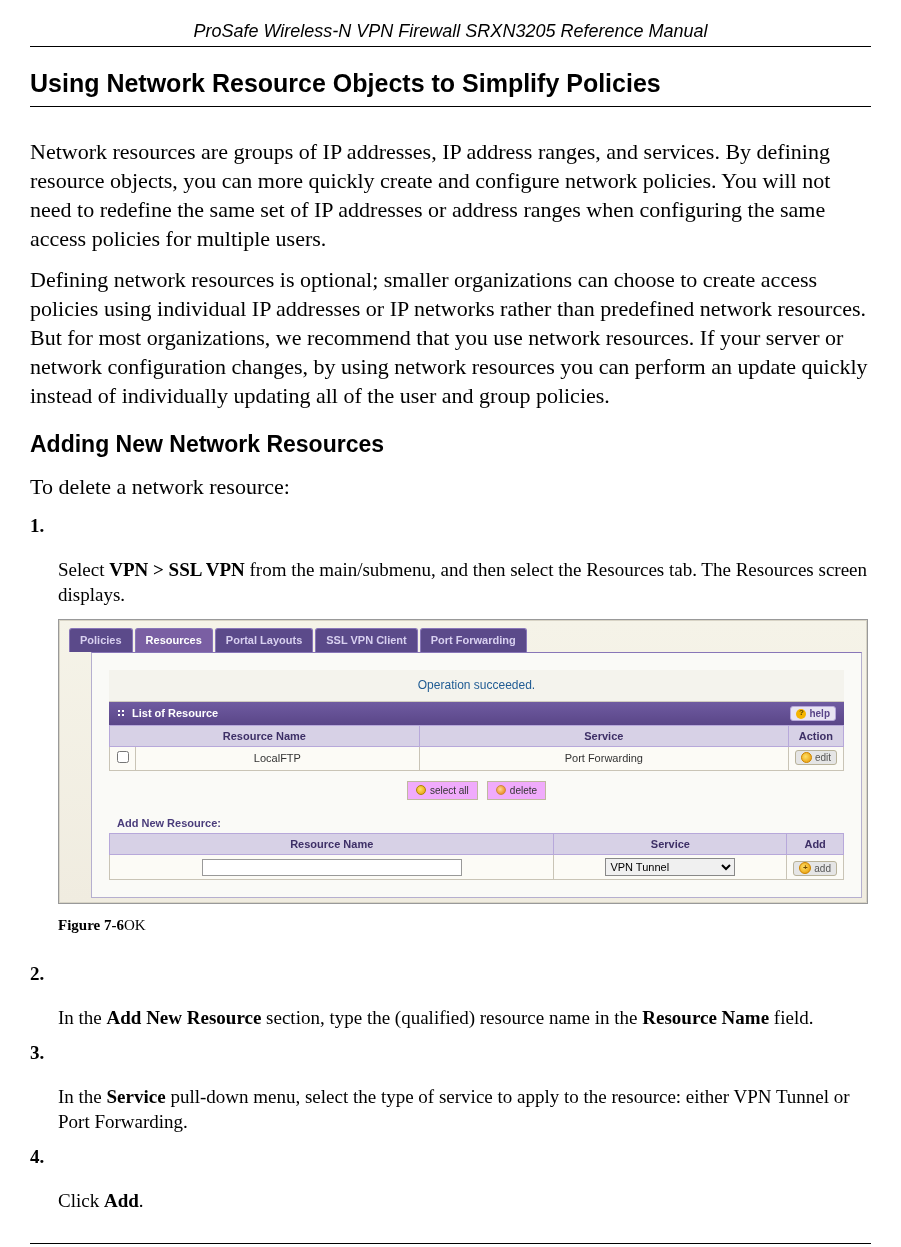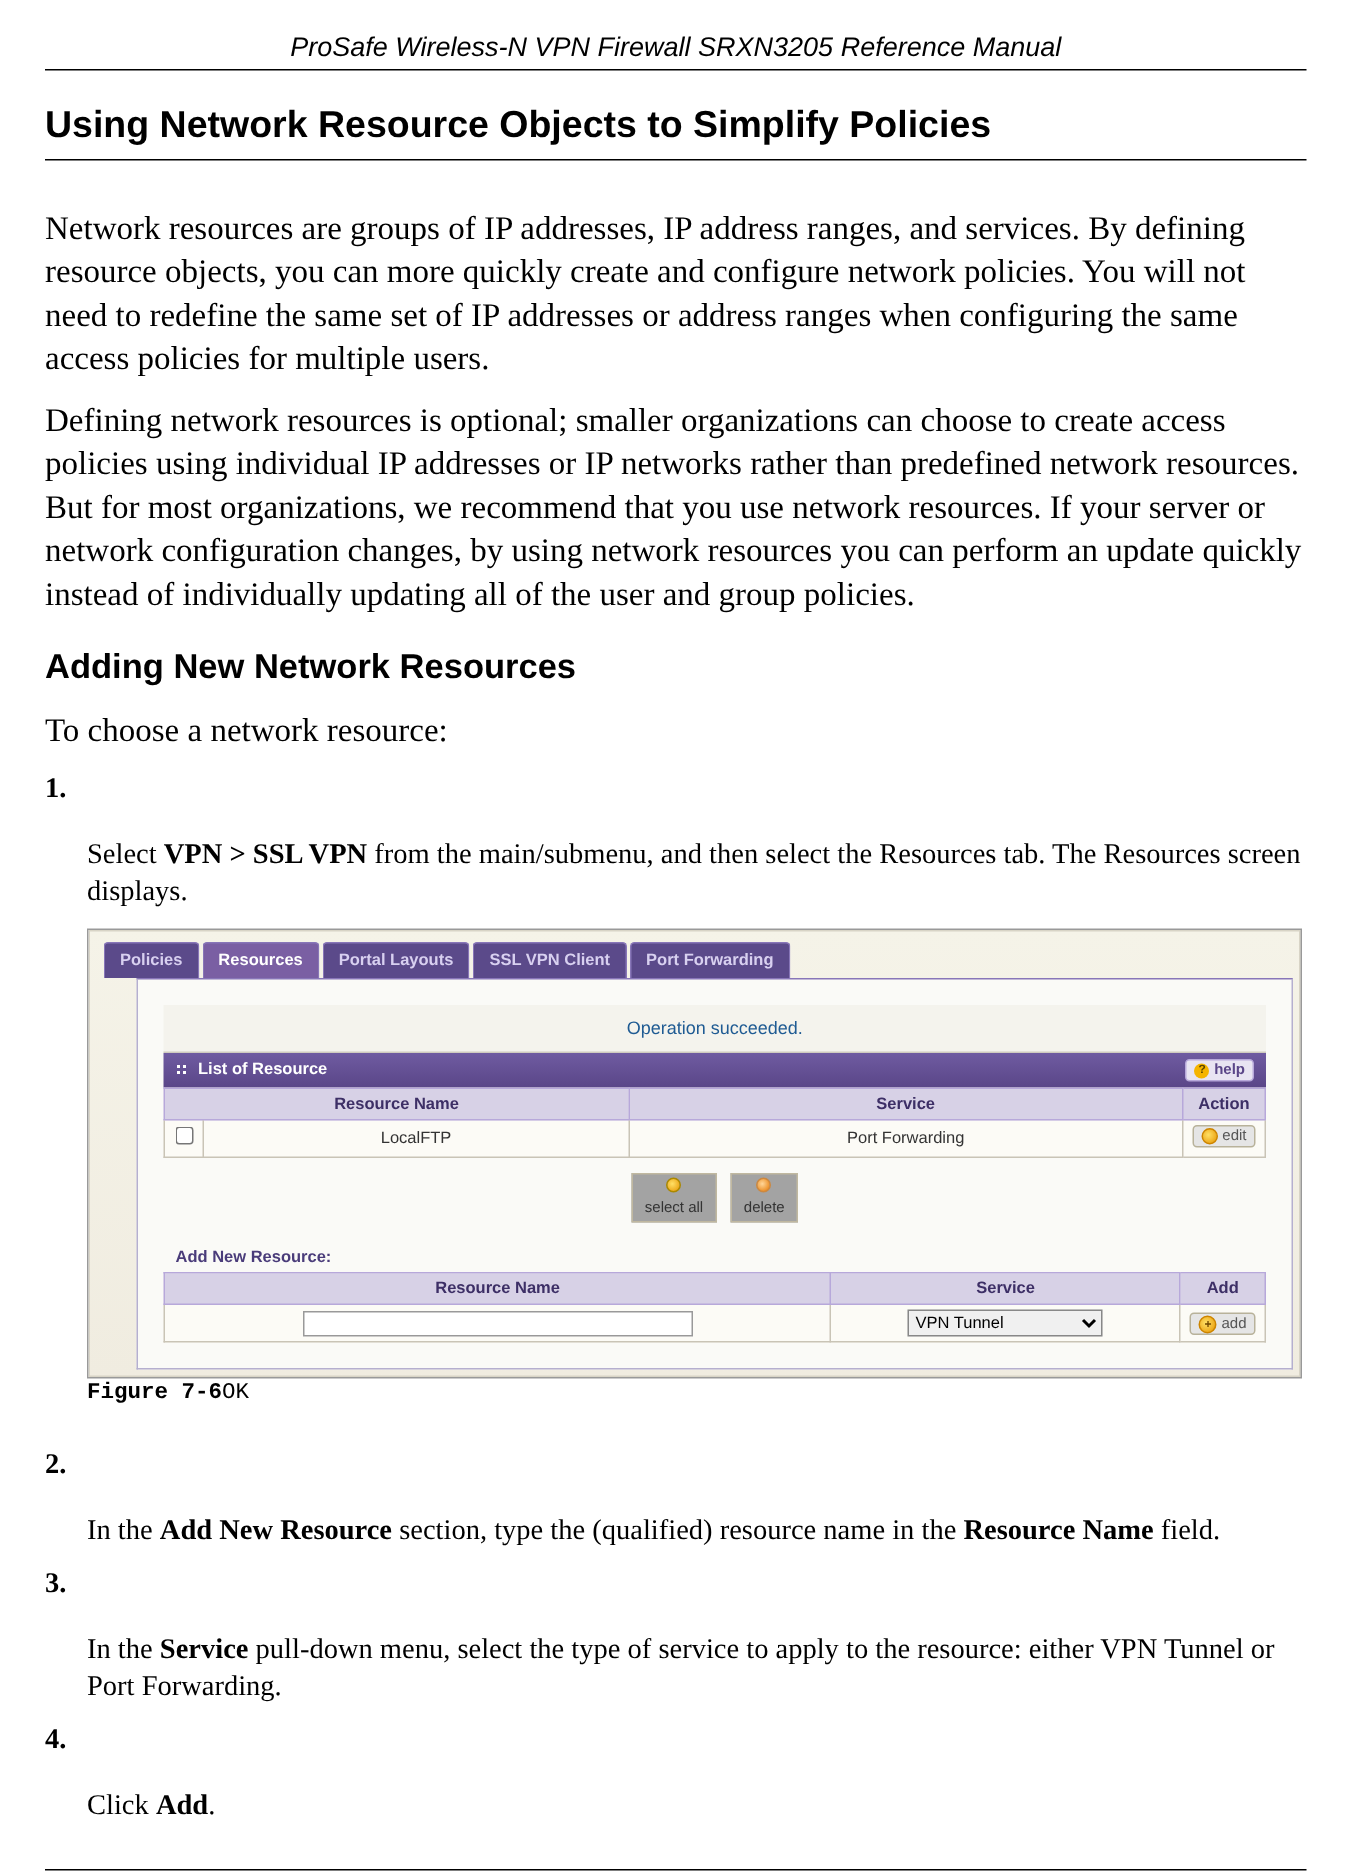--- a/index.html
+++ b/index.html
@@ -54,24 +54,24 @@
       font-weight: bold;
       min-width: 28px;
       flex-shrink: 0;
     }
     .step-body { flex: 1; margin-top: 44px; }
     .bold { font-weight: bold; }
     .figure-wrap {
       margin: 10px 0 25px 28px;
     }
     .figure-caption {
-      font-family: Liberation Mono, monospace;
+      font-family: Liberation Serif, serif;
       font-weight: bold;
       font-size: 15px;
-      margin-top: 0;
+      margin-top: 12px;
     }
     .figure-caption .ok { font-weight: normal; }
     
     .ui-screenshot {
       width: 810px;
       background: linear-gradient(#f5f3e8,#f0ece0);
       border: 1px solid #999;
       font-family: Tahoma, Arial, sans-serif;
       font-size: 11px;
       color: #333;
@@ -211,26 +211,25 @@
     }
     .btn-row {
       padding: 10px;
       text-align: center;
     }
     .mini-btn {
       display: inline-flex;
       align-items: center;
       gap: 4px;
       border: 1px solid #c0b8a0;
-      background: #a3a3a3;
+      background: #f0abfc;
       padding: 2px 8px;
       font-size: 10px;
       margin: 0 3px;
       cursor: pointer;
-      flex-direction: column;
     }
     .mini-btn .circ {
       width: 10px; height: 10px;
       border-radius: 50%;
       border: 1px solid #aa8800;
       background: radial-gradient(circle at 40% 40%, #ffe066, #e69500);
       display: inline-block;
     }
     .mini-btn .circ.del {
       border-color: #cc8840;
@@ -287,21 +286,21 @@
 
 <div class="header-title">ProSafe Wireless-N VPN Firewall SRXN3205 Reference Manual</div>
 
 <h1 class="section-heading">Using Network Resource Objects to Simplify Policies</h1>
 
 <p class="body-text">Network resources are groups of IP addresses, IP address ranges, and services. By defining resource objects, you can more quickly create and configure network policies. You will not need to redefine the same set of IP addresses or address ranges when configuring the same access policies for multiple users.</p>
 <p class="body-text">Defining network resources is optional; smaller organizations can choose to create access policies using individual IP addresses or IP networks rather than predefined network resources. But for most organizations, we recommend that you use network resources. If your server or network configuration changes, by using network resources you can perform an update quickly instead of individually updating all of the user and group policies.</p>
 
 <h2 class="subsection-heading">Adding New Network Resources</h2>
 
-<p class="body-text">To choose a network resource:</p>
+<p class="body-text">To delete a network resource:</p>
 
 <ol class="step-list">
   <li>
     <span class="step-num">1.</span>
     <span class="step-body">
       <span>Select </span><span class="bold">VPN &gt; SSL VPN</span><span> from the main/submenu, and then select the Resources tab. The Resources screen displays.</span>
     </span>
   </li>
 </ol>
 

